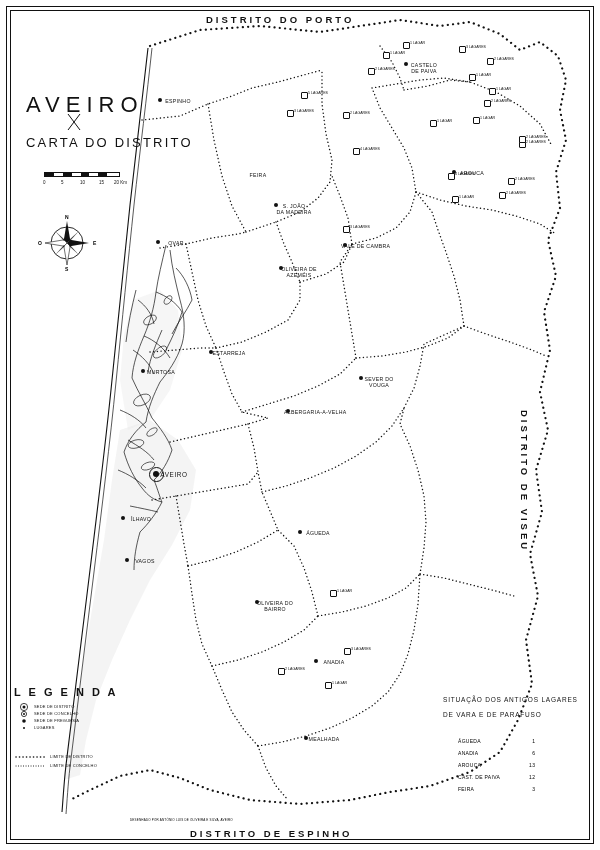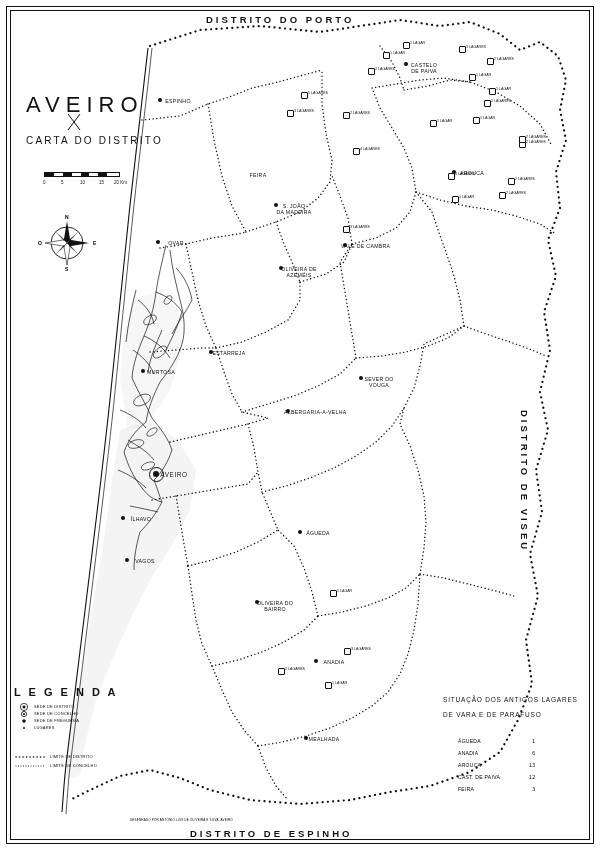--- a/index.html
+++ b/index.html
@@ -47,21 +47,21 @@
     font-weight: bold;
   }
   .edge-title-right {
     transform-origin: 0 0;
   }
   .title-block .t1 {
     font-size: 22px;
     letter-spacing: 6px;
   }
   .title-block .t2 {
-    font-size: 10px;
+    font-size: 13px;
     letter-spacing: 2.2px;
   }
   .scalebar {
     position: absolute;
     border: 1px solid #111;
     height: 5px;
     box-sizing: border-box;
     background: linear-gradient(to right,
       #111 0 12%, #fff 12% 24%, #111 24% 36%, #fff 36% 48%,
       #111 48% 60%, #fff 60% 72%, #111 72% 84%, #fff 84% 100%);

